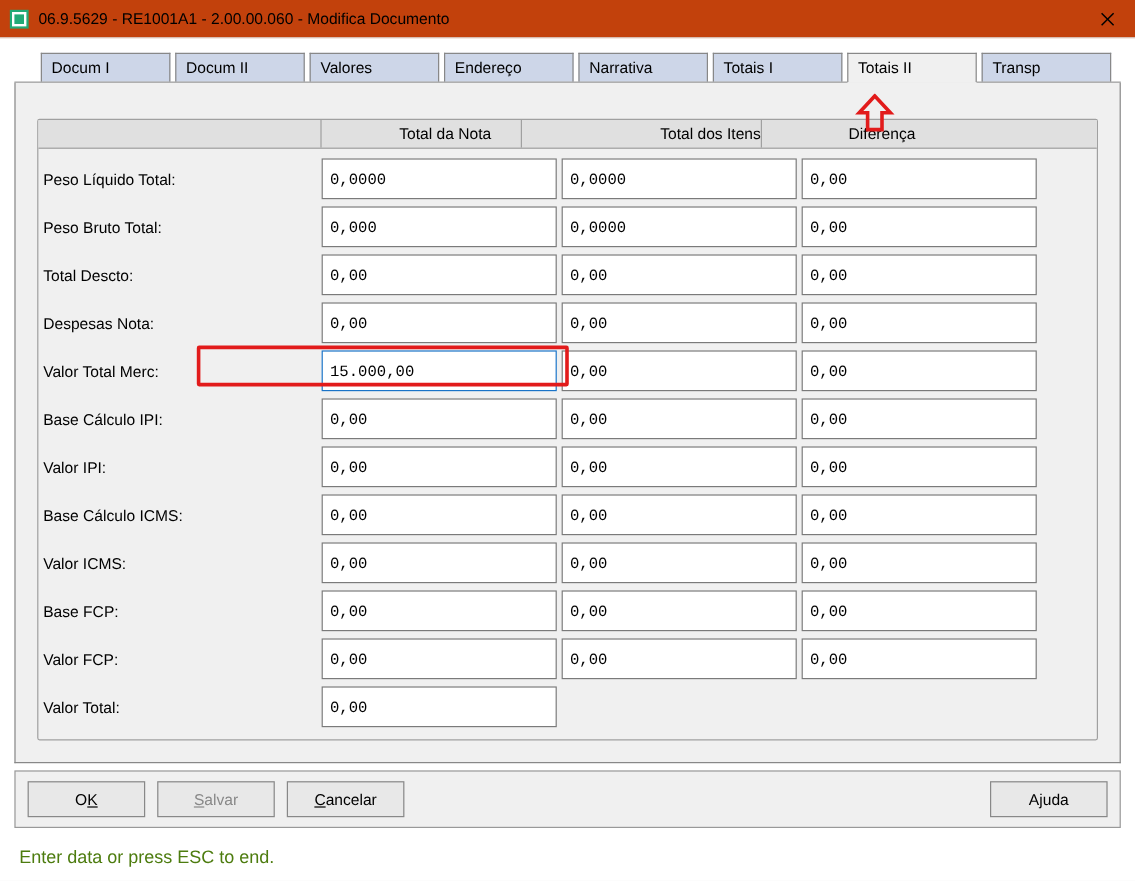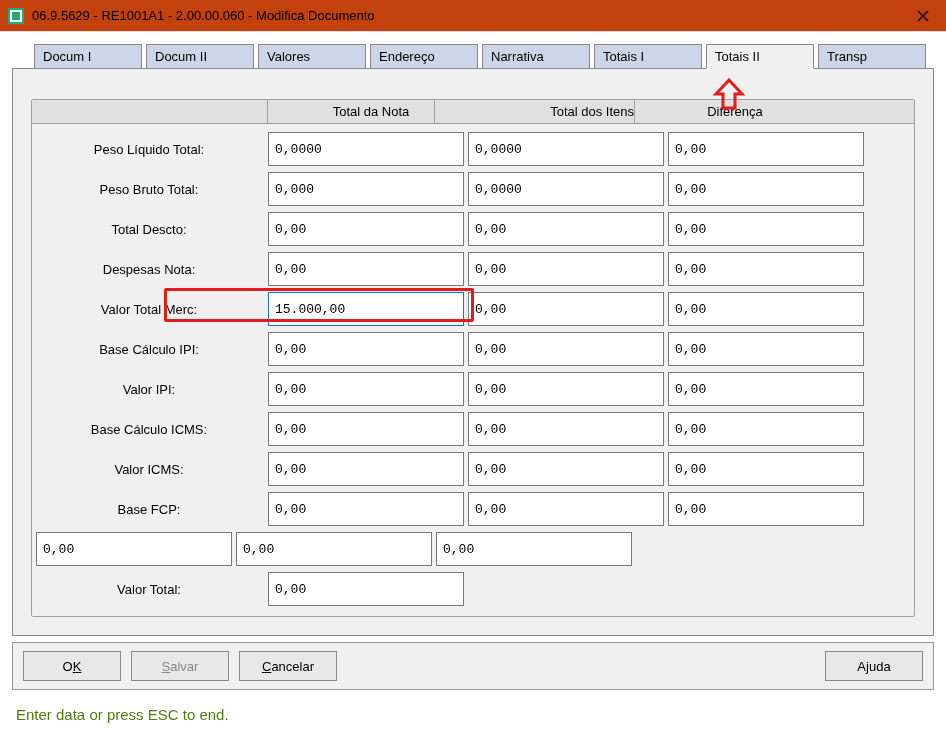--- a/index.html
+++ b/index.html
@@ -107,21 +107,21 @@
   .header-spacer { width: 236px; }
   .data-rows { padding: 8px 4px 4px 4px; }
   .row {
     display: flex;
     align-items: center;
     margin-bottom: 6px;
     position: relative;
   }
   .row-label {
     width: 232px;
-    text-align: center;
+    text-align: left;
     padding-right: 6px;
     font-size: 13px;
   }
   .input {
     height: 26px;
     border: 1px solid #7a7a7a;
     background: #fff;
     padding: 16px 6px;
     font-size: 13px;
     font-family: Liberation Mono, monospace;
@@ -274,20 +274,21 @@
               <div class="input col-itens-input">0,00</div>
               <div class="input col-dif-input">0,00</div>
             </div>
             <div class="row">
               <div class="row-label">Base FCP:</div>
               <div class="input col-nota-input">0,00</div>
               <div class="input col-itens-input">0,00</div>
               <div class="input col-dif-input">0,00</div>
             </div>
             <div class="row">
+              <div class="row-label">Valor FCP:</div>
               <div class="input col-nota-input">0,00</div>
               <div class="input col-itens-input">0,00</div>
               <div class="input col-dif-input">0,00</div>
             </div>
             <div class="row">
               <div class="row-label">Valor Total:</div>
               <div class="input col-nota-input">0,00</div>
             </div>
           </div>
       </div>

